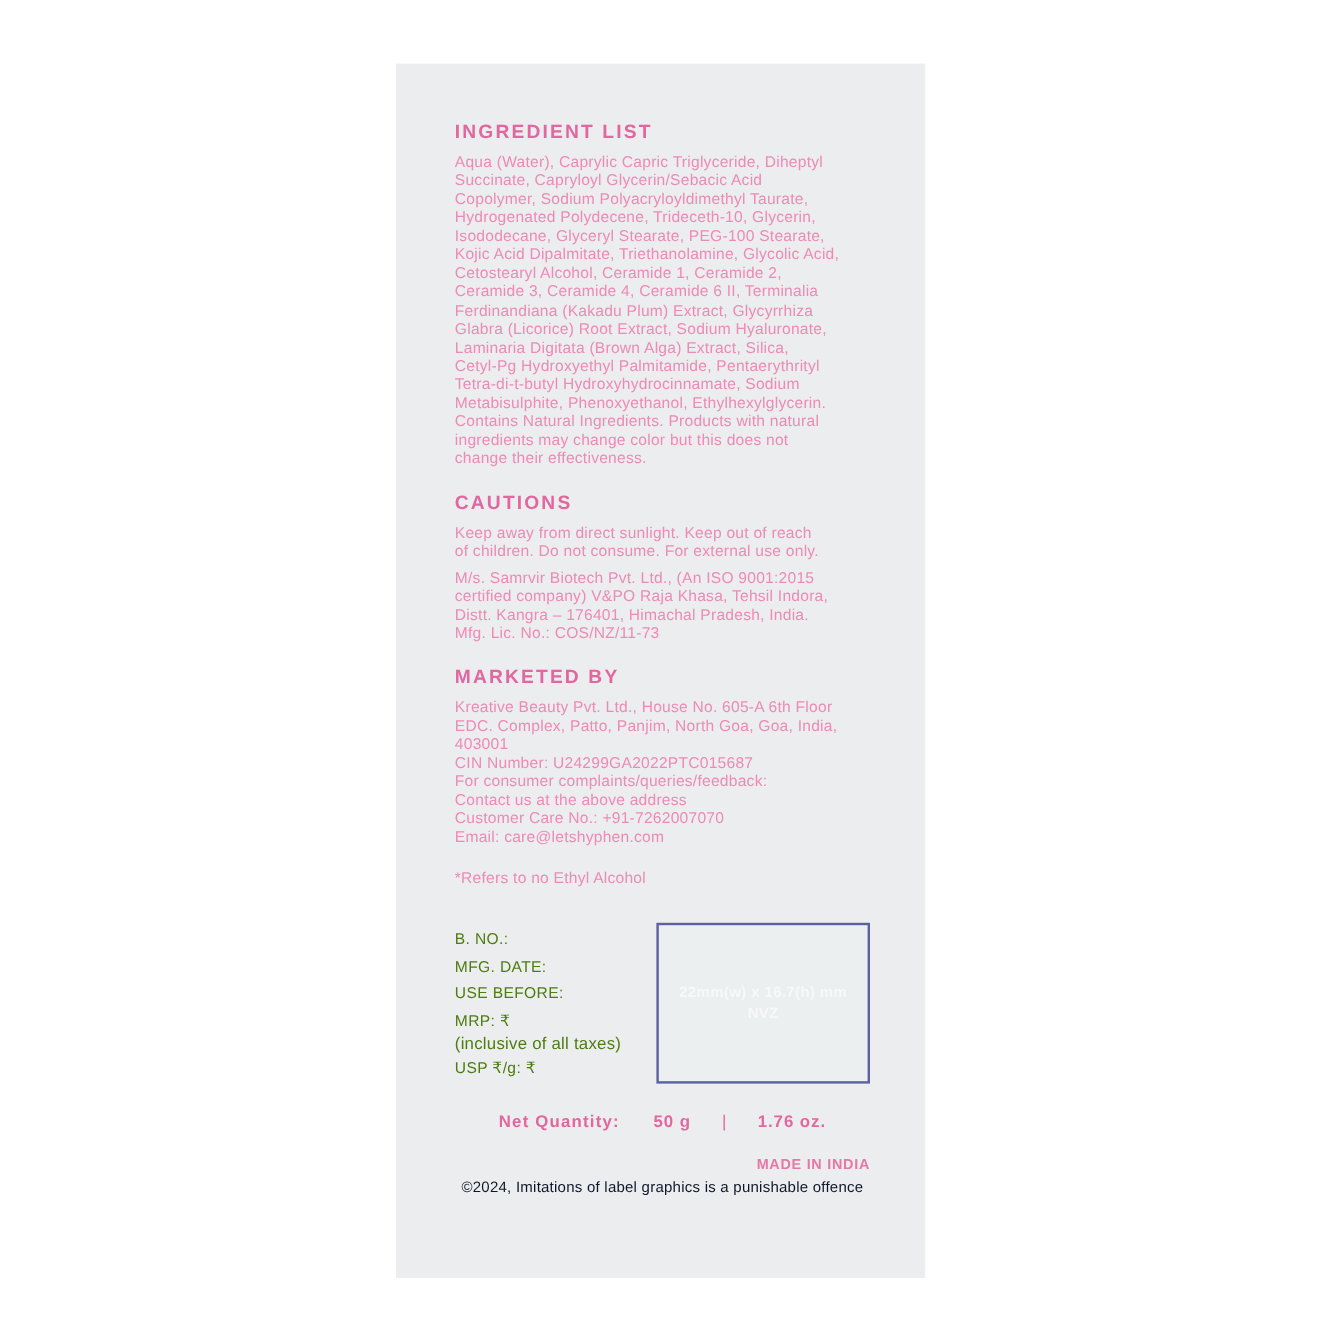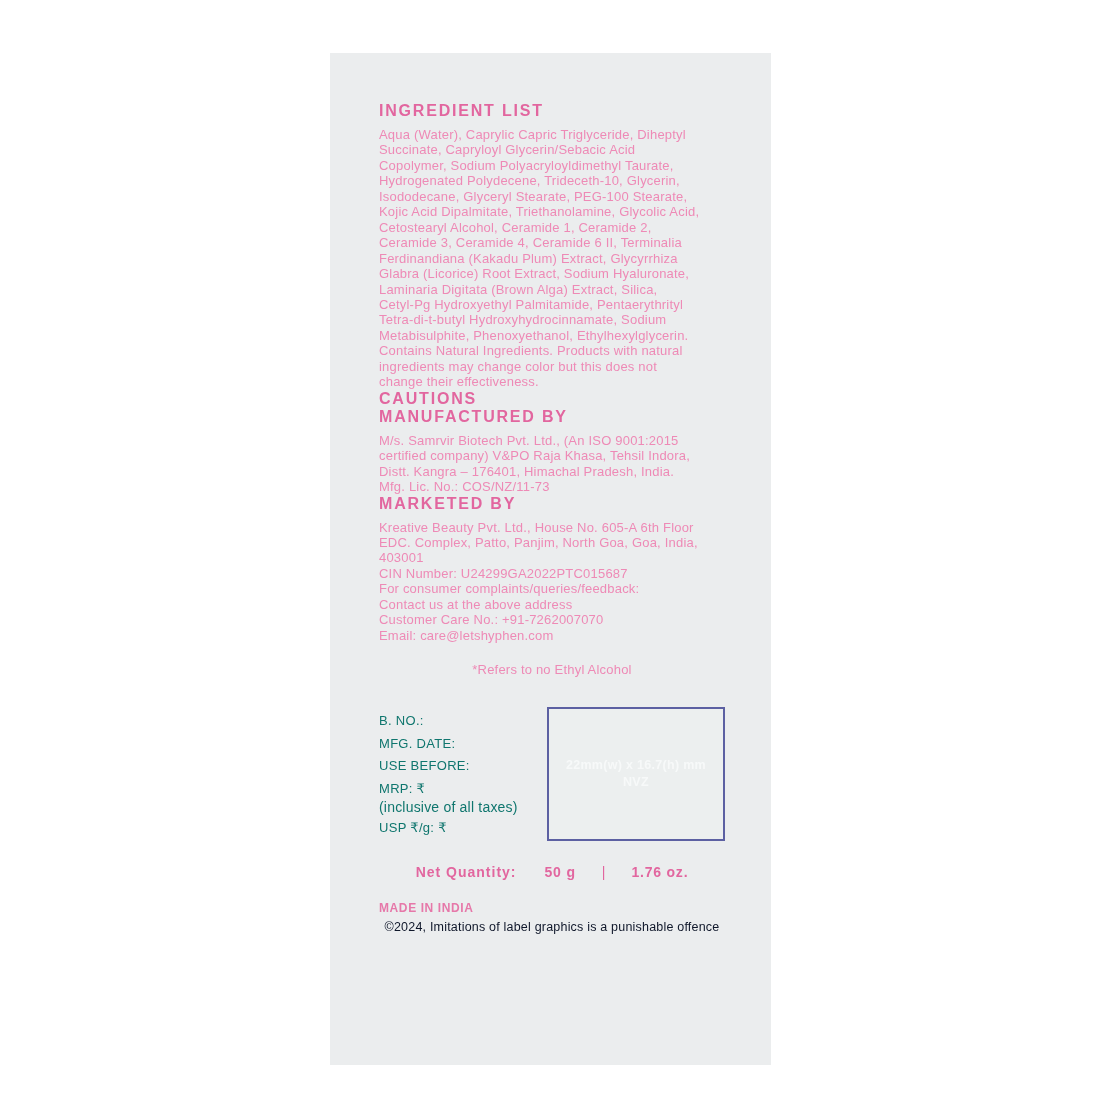--- a/index.html
+++ b/index.html
@@ -21,47 +21,47 @@
     background: #ebedee;
   }
   .content {
     padding: 49px 46px 0 49px;
   }
   .heading {
     font-size: 16px;
     font-weight: 700;
     letter-spacing: 1.8px;
     color: #e2669f;
+    margin-top: 21px;
   }
   .heading.first { margin-top: 0; }
   .para {
     margin-top: 7px;
     font-size: 13px;
     line-height: 15.45px;
     letter-spacing: 0.2px;
     color: #ee8ab6;
     white-space: pre-line;
   }
   .footnote {
     margin-top: 19px;
     font-size: 13px;
     color: #ee8ab6;
     letter-spacing: 0.2px;
-    text-align: center;
   }
   .fill-area {
     position: relative;
     margin-top: 30px;
     height: 134px;
   }
   .fields { position: absolute; left: 0; top: 6px; }
   .field {
     font-size: 13px;
     line-height: 16px;
-    color: #0f766e;
+    color: #4d7c0f;
     letter-spacing: 0.3px;
     margin-bottom: 6.5px;
   }
   .field.note {
     font-size: 14px;
     margin-top: -4px;
     margin-bottom: 4.5px;
     letter-spacing: 0.2px;
   }
   .barcode-box {
@@ -91,21 +91,21 @@
     gap: 12px;
     color: #e2669f;
     font-size: 14px;
   }
   .net-qty .nq-label { font-weight: 700; letter-spacing: 1px; }
   .net-qty .nq-weight { font-weight: 700; letter-spacing: 0.8px; margin-left: 16px; text-align: right; }
   .net-qty .nq-sep { font-weight: 400; margin: 0 14px; color: #e2669f; }
   .net-qty .nq-volume { font-weight: 700; letter-spacing: 0.8px; }
   .made-in {
     margin-top: 21px;
-    text-align: left;
+    text-align: right;
     font-size: 12px;
     font-weight: 700;
     letter-spacing: 0.6px;
     color: #e678a9;
   }
   .copyright {
     margin-top: 5px;
     text-align: center;
     font-size: 12.5px;
     letter-spacing: 0.2px;
@@ -132,22 +132,23 @@
 Glabra (Licorice) Root Extract, Sodium Hyaluronate,
 Laminaria Digitata (Brown Alga) Extract, Silica,
 Cetyl-Pg Hydroxyethyl Palmitamide, Pentaerythrityl
 Tetra-di-t-butyl Hydroxyhydrocinnamate, Sodium
 Metabisulphite, Phenoxyethanol, Ethylhexylglycerin.
 Contains Natural Ingredients. Products with natural
 ingredients may change color but this does not
 change their effectiveness.</div>
 
       <div class="heading">CAUTIONS</div>
+      <div class="para">Keep away from direct sunlight. Keep out of reach
+of children. Do not consume. For external use only.</div>
 
-      <div class="heading">MANUFACTURED BY</div>
       <div class="para">M/s. Samrvir Biotech Pvt. Ltd., (An ISO 9001:2015
 certified company) V&amp;PO Raja Khasa, Tehsil Indora,
 Distt. Kangra – 176401, Himachal Pradesh, India.
 Mfg. Lic. No.: COS/NZ/11-73</div>
 
       <div class="heading">MARKETED BY</div>
       <div class="para">Kreative Beauty Pvt. Ltd., House No. 605-A 6th Floor
 EDC. Complex, Patto, Panjim, North Goa, Goa, India,
 403001
 CIN Number: U24299GA2022PTC015687

